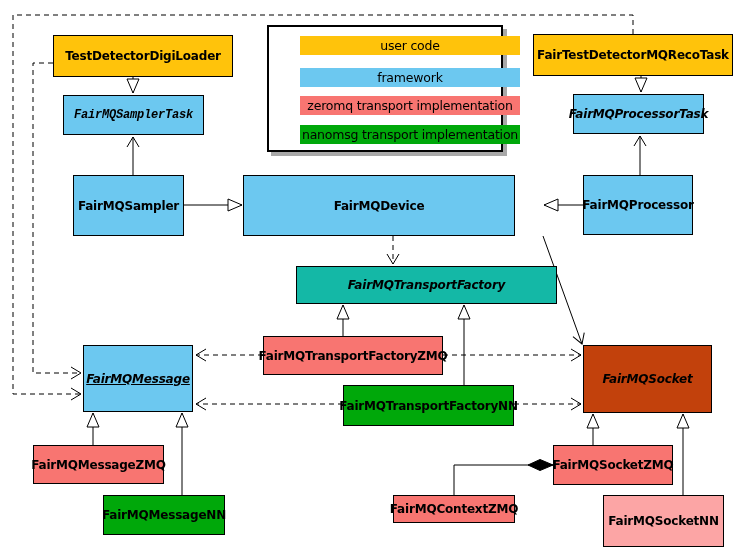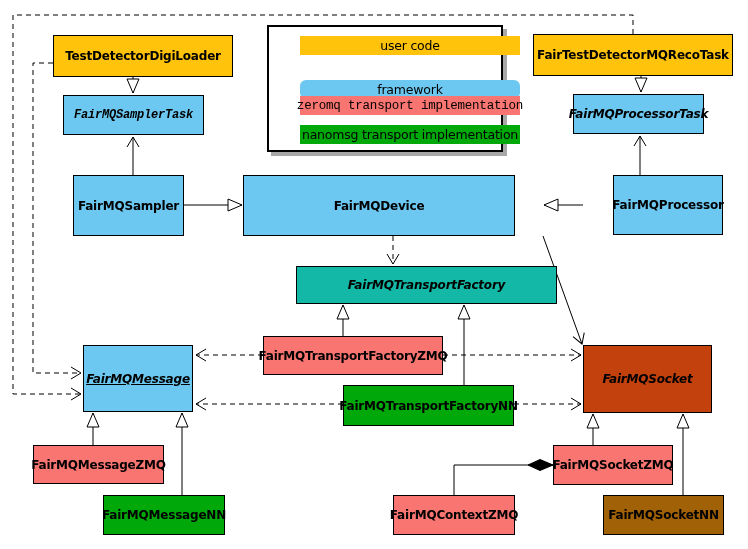--- a/index.html
+++ b/index.html
@@ -89,52 +89,52 @@
       <path d="M633,34 V15 H13 V394 H81" marker-end="url(#varr)"></path>
     </g>
 
     <g stroke="#000" stroke-width="1" fill="none">
       <path d="M454,495 V465 H553" marker-end="url(#dia)"></path>
     </g>
   </svg>
 
   <div id="legend">
     <div class="legend-item" style="top: 9px; background-color: rgb(255, 195, 11);">user code</div>
-    <div class="legend-item" style="top: 53px; background-color: rgb(108, 200, 240); border-radius: 6px;">framework</div>
-    <div class="legend-item" style="top: 69px; background-color: rgb(248, 117, 113); font-family: Liberation Mono, monospace;">zeromq transport implementation</div>
+    <div class="legend-item" style="top: 41px; background-color: rgb(108, 200, 240);">framework</div>
+    <div class="legend-item" style="top: 69px; background-color: rgb(248, 117, 113);">zeromq transport implementation</div>
     <div class="legend-item" style="top: 98px; background-color: rgb(0, 168, 10); text-align: right;">nanomsg transport implementation</div>
   </div>
 
   <div class="node" style="left: 53px; top: 35px; width: 180px; height: 42px; background-color: rgb(255, 195, 11);">TestDetectorDigiLoader</div>
 
   <div class="node" style="left: 533px; top: 34px; width: 200px; height: 42px; background-color: rgb(255, 195, 11);">FairTestDetectorMQRecoTask</div>
 
   <div class="node abstract" style="left: 63px; top: 95px; width: 141px; height: 40px; background-color: rgb(108, 200, 240); font-family: Liberation Mono, monospace;">FairMQSamplerTask</div>
 
   <div class="node abstract" style="left: 573px; top: 94px; width: 131px; height: 40px; background-color: rgb(108, 200, 240);">FairMQProcessorTask</div>
 
   <div class="node" style="left: 73px; top: 175px; width: 111px; height: 61px; background-color: rgb(108, 200, 240);">FairMQSampler</div>
 
   <div class="node" style="left: 243px; top: 175px; width: 272px; height: 61px; background-color: rgb(108, 200, 240);">FairMQDevice</div>
 
-  <div class="node" style="left: 583px; top: 175px; width: 110px; height: 60px; background-color: rgb(108, 200, 240); margin-left: 30px;">FairMQProcessor</div>
+  <div class="node" style="left: 583px; top: 175px; width: 110px; height: 60px; background-color: rgb(108, 200, 240);">FairMQProcessor</div>
 
   <div class="node abstract" style="left: 263px; top: 266px; width: 261px; height: 38px; background-color: #14b8a6; margin-left: 33px;">FairMQTransportFactory</div>
 
   <div class="node" style="left: 263px; top: 336px; width: 180px; height: 39px; background-color: rgb(248, 117, 113);">FairMQTransportFactoryZMQ</div>
 
   <div class="node" style="left: 343px; top: 385px; width: 171px; height: 41px; background-color: rgb(0, 168, 10); text-align: right;">FairMQTransportFactoryNN</div>
 
   <div class="node abstract" style="left: 83px; top: 345px; width: 110px; height: 67px; background-color: rgb(108, 200, 240); text-decoration: underline;">FairMQMessage</div>
 
   <div class="node abstract" style="left: 583px; top: 345px; width: 129px; height: 68px; background-color: #c2410c;">FairMQSocket</div>
 
   <div class="node" style="left: 33px; top: 445px; width: 131px; height: 39px; background-color: rgb(248, 117, 113);">FairMQMessageZMQ</div>
 
   <div class="node" style="left: 103px; top: 495px; width: 122px; height: 40px; background-color: rgb(0, 168, 10);">FairMQMessageNN</div>
 
-  <div class="node" style="left: 393px; top: 495px; width: 122px; height: 40px; background-color: rgb(248, 117, 113); text-align: center;">FairMQContextZMQ</div>
+  <div class="node" style="left: 393px; top: 495px; width: 122px; height: 28px; background-color: rgb(248, 117, 113); text-align: center;">FairMQContextZMQ</div>
 
   <div class="node" style="left: 553px; top: 445px; width: 120px; height: 40px; background-color: rgb(248, 117, 113);">FairMQSocketZMQ</div>
 
-  <div class="node" style="left: 603px; top: 495px; width: 121px; height: 40px; background-color: #a16207;">FairMQSocketNN</div>
+  <div class="node" style="left: 603px; top: 495px; width: 121px; height: 52px; background-color: #fca5a5;">FairMQSocketNN</div>
 
 </div>
 
 </body></html>

